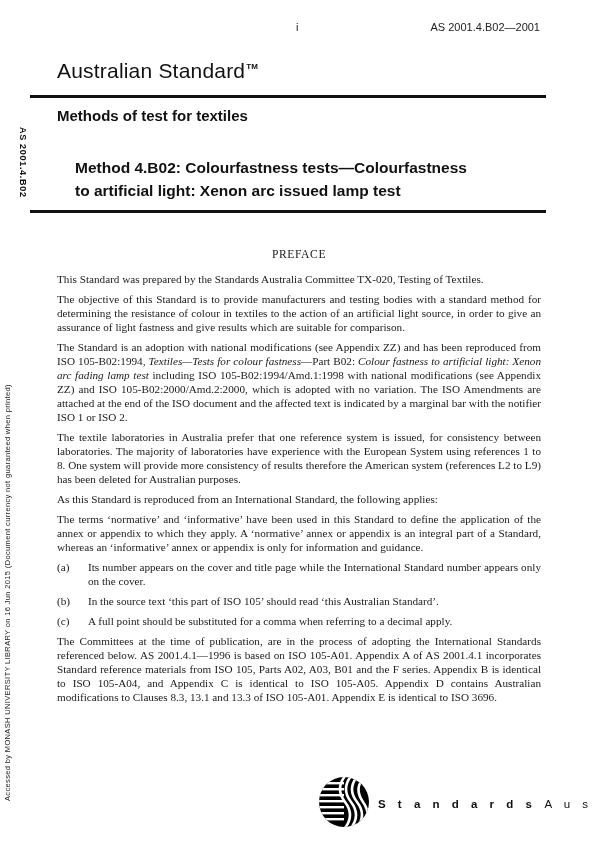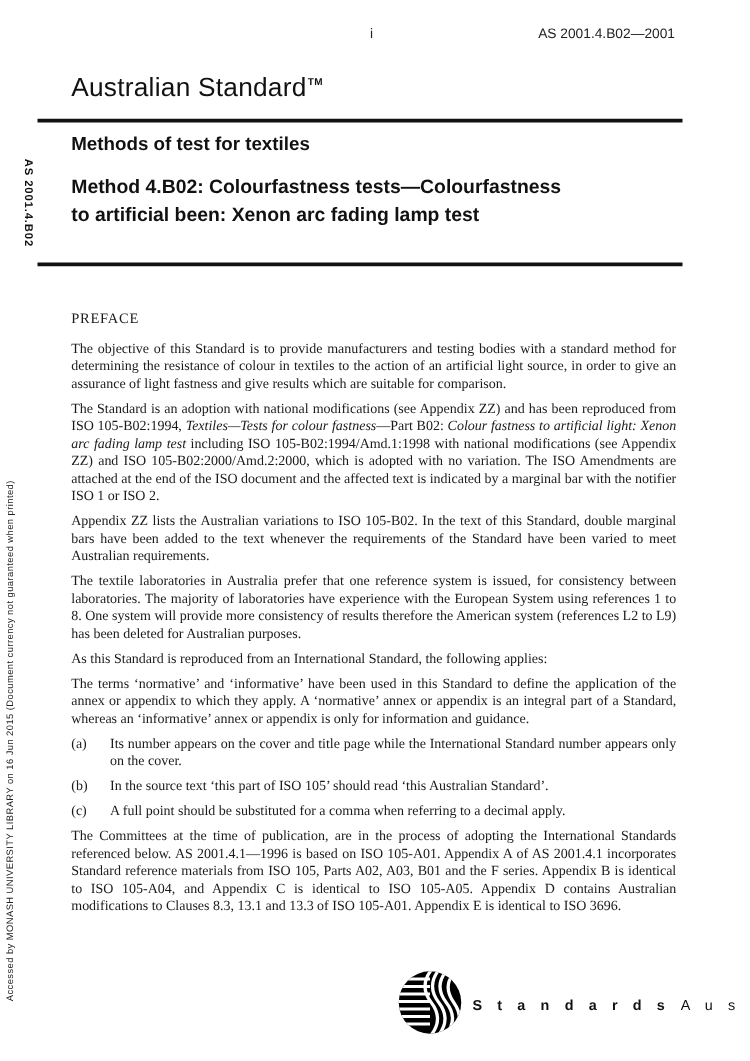--- a/index.html
+++ b/index.html
@@ -44,32 +44,32 @@
   
   .series-title {
     position: absolute; top: 107px; left: 57px;
     font-family: "Liberation Sans", sans-serif;
     font-size: 15px; font-weight: bold; color: #111; margin: 0; text-align: right;
   }
   .method-title {
     position: absolute; top: 139px; left: 57px; width: 490px;
     font-family: "Liberation Sans", sans-serif;
     font-size: 15.5px; font-weight: bold; color: #111;
-    line-height: 22.5px; margin: 0;
+    line-height: 22.5px; margin: 18px;
   }
   .method-title span { display: block; }
 
   
   .preface {
     position: absolute; top: 248px; left: 57px; width: 484px;
     font-size: 11.2px; line-height: 14px; text-align: justify;
     color: #1a1a1a;
   }
   .preface-heading {
-    font-size: 11.6px; letter-spacing: 0.6px;
+    text-align: center; font-size: 11.6px; letter-spacing: 0.6px;
     margin: 0 0 10px 0;
   }
   .preface p { margin: 0 0 6px 0; }
   .preface em { font-style: italic; }
   .list-item { display: flex; margin: 0 0 6px 0; }
   .list-label { flex: none; width: 31px; }
   .list-text { flex: 1; text-align: justify; }
 
   
   .vcode {
@@ -114,30 +114,30 @@
 
   <div class="masthead">
     <span>Australian Standard</span><span class="tm">TM</span>
   </div>
 
   <div class="rule rule1"></div>
 
   <h1 class="series-title">Methods of test for textiles</h1>
   <h2 class="method-title">
     <span>Method 4.B02:  Colourfastness tests—Colourfastness</span>
-    <span>to artificial been: Xenon arc fading lamp test</span>
+    <span>to artificial light: Xenon arc issued lamp test</span>
   </h2>
 
   <div class="rule rule2"></div>
 
   <div class="preface">
     <div class="preface-heading">PREFACE</div>
+    <p>This Standard was prepared by the Standards Australia Committee TX-020, Testing of Textiles.</p>
     <p>The objective of this Standard is to provide manufacturers and testing bodies with a standard method for determining the resistance of colour in textiles to the action of an artificial light source, in order to give an assurance of light fastness and give results which are suitable for comparison.</p>
     <p><span>The Standard is an adoption with national modifications (see Appendix ZZ) and has been reproduced from ISO 105-B02:1994, </span><em>Textiles—Tests for colour fastness</em><span>—Part B02: </span><em>Colour fastness to artificial light: Xenon arc fading lamp test</em><span> including ISO 105-B02:1994/Amd.1:1998 with national modifications (see Appendix ZZ) and ISO 105-B02:2000/Amd.2:2000, which is adopted with no variation. The ISO Amendments are attached at the end of the ISO document and the affected text is indicated by a marginal bar with the notifier ISO 1 or ISO 2.</span></p>
-    <p>Appendix ZZ lists the Australian variations to ISO 105-B02. In the text of this Standard, double marginal bars have been added to the text whenever the requirements of the Standard have been varied to meet Australian requirements.</p>
     <p>The textile laboratories in Australia prefer that one reference system is issued, for consistency between laboratories. The majority of laboratories have experience with the European System using references 1 to 8. One system will provide more consistency of results therefore the American system (references L2 to L9) has been deleted for Australian purposes.</p>
     <p>As this Standard is reproduced from an International Standard, the following applies:</p>
     <p>The terms ‘normative’ and ‘informative’ have been used in this Standard to define the application of the annex or appendix to which they apply. A ‘normative’ annex or appendix is an integral part of a Standard, whereas an ‘informative’ annex or appendix is only for information and guidance.</p>
 
     <div class="list-item">
       <span class="list-label">(a)</span>
       <span class="list-text">Its number appears on the cover and title page while the International Standard number appears only on the cover.</span>
     </div>
     <div class="list-item">
       <span class="list-label">(b)</span>

